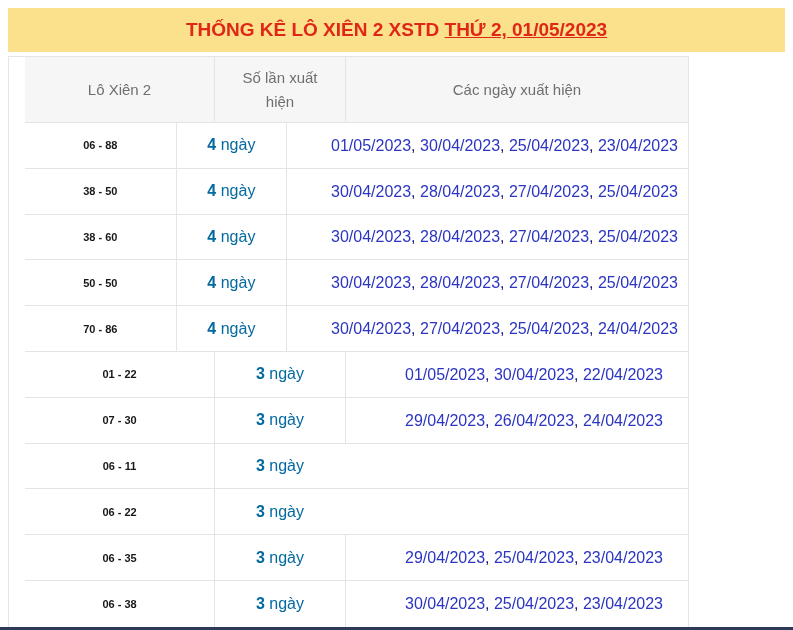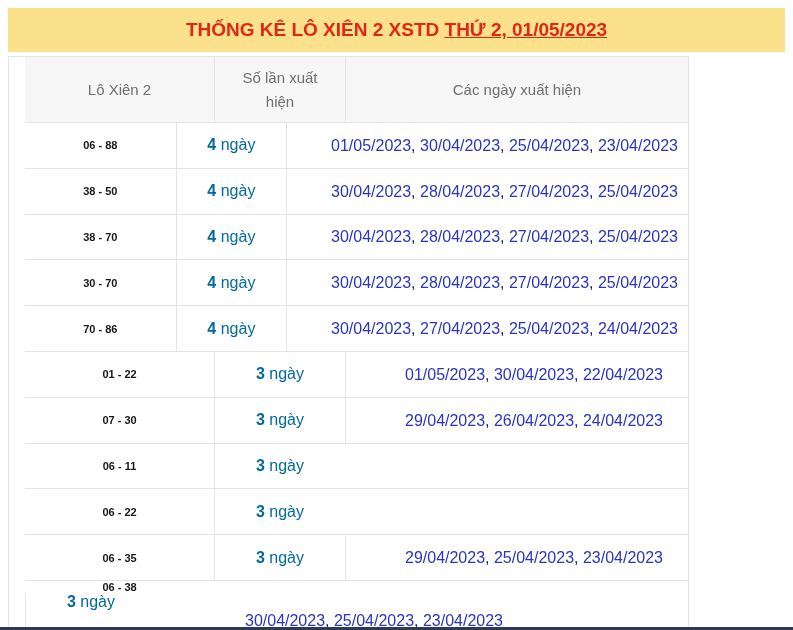--- a/index.html
+++ b/index.html
@@ -45,21 +45,21 @@
     border: 1px solid #e4e4e4;
     box-sizing: border-box;
     background: #fff;
     padding-left: 16px;
   }
   .tr {
     display: flex;
     border-bottom: 1px solid #e4e4e4;
     box-sizing: border-box;
   }
-  .tr:last-child { border-bottom: none; flex-direction: column; }
+  .tr:last-child { border-bottom: none; }
   .th-row {
     height: 66px;
     background: #f6f6f6;
   }
   .data-row { height: 45.8px; }
   .td, .th {
     display: flex;
     align-items: center;
     justify-content: center;
     box-sizing: border-box;
@@ -131,32 +131,32 @@
     </div>
     <div class="td c2">
       <span class="count"><span class="num">4</span><span> ngày</span></span>
     </div>
     <div class="td c3">
       <span class="dates"><a class="date-link">30/04/2023</a><span class="sep">, </span><a class="date-link">28/04/2023</a><span class="sep">, </span><a class="date-link">27/04/2023</a><span class="sep">, </span><a class="date-link">25/04/2023</a></span>
     </div>
   </div>
         <div class="tr data-row">
     <div class="td c1">
-      <span class="pair">38 - 70</span>
+      <span class="pair">38 - 60</span>
     </div>
     <div class="td c2">
       <span class="count"><span class="num">4</span><span> ngày</span></span>
     </div>
     <div class="td c3">
       <span class="dates"><a class="date-link">30/04/2023</a><span class="sep">, </span><a class="date-link">28/04/2023</a><span class="sep">, </span><a class="date-link">27/04/2023</a><span class="sep">, </span><a class="date-link">25/04/2023</a></span>
     </div>
   </div>
         <div class="tr data-row">
     <div class="td c1">
-      <span class="pair">30 - 70</span>
+      <span class="pair">50 - 50</span>
     </div>
     <div class="td c2">
       <span class="count"><span class="num">4</span><span> ngày</span></span>
     </div>
     <div class="td c3">
       <span class="dates"><a class="date-link">30/04/2023</a><span class="sep">, </span><a class="date-link">28/04/2023</a><span class="sep">, </span><a class="date-link">27/04/2023</a><span class="sep">, </span><a class="date-link">25/04/2023</a></span>
     </div>
   </div>
         <div class="tr data-row">
     <div class="td c1">

